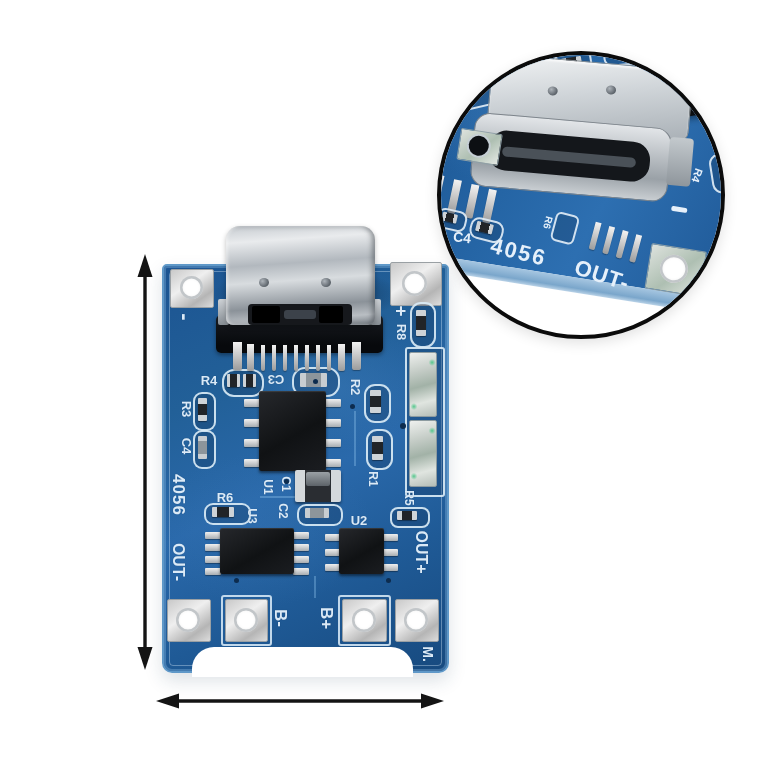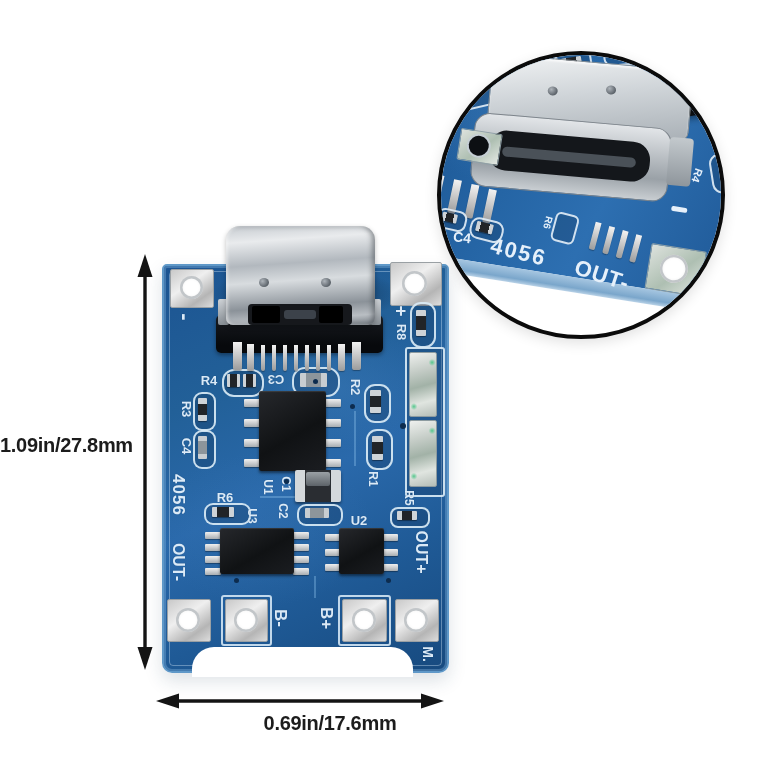--- a/index.html
+++ b/index.html
@@ -239,22 +239,20 @@
   <svg style="position:absolute;left:130px;top:252px;" width="30" height="420" viewBox="0 0 30 420">
     <line x1="15" y1="20" x2="15" y2="400" stroke="#141414" stroke-width="3.4"></line>
     <polygon points="15,2 7.5,25 22.5,25" fill="#141414"></polygon>
     <polygon points="15,418 7.5,395 22.5,395" fill="#141414"></polygon>
   </svg>
   <svg style="position:absolute;left:154px;top:686px;" width="292" height="30" viewBox="0 0 292 30">
     <line x1="20" y1="15" x2="272" y2="15" stroke="#141414" stroke-width="3.4"></line>
     <polygon points="2,15 25,7.5 25,22.5" fill="#141414"></polygon>
     <polygon points="290,15 267,7.5 267,22.5" fill="#141414"></polygon>
   </svg>
-  <div class="dim-label" style="left:0px;top:434px;">1.09in/27.8mm</div>
-  <div class="dim-label" style="left:200px;top:712px;width:260px;text-align:center;">0.69in/17.6mm</div>
 
   <div id="inset">
     <div id="inset-board">
       <div id="inset-face"></div>
       <div id="inset-edge"></div>
 
       <div class="ioutline" style="left:62px;top:58px;width:100px;height:46px;border-radius:4px;transform:rotate(-22deg);"></div>
       <div class="ipad" style="left:70px;top:70px;width:32px;height:28px;transform:rotate(-22deg);"></div>
       <div class="ipad" style="left:112px;top:54px;width:34px;height:28px;transform:rotate(-22deg);"></div>
 

